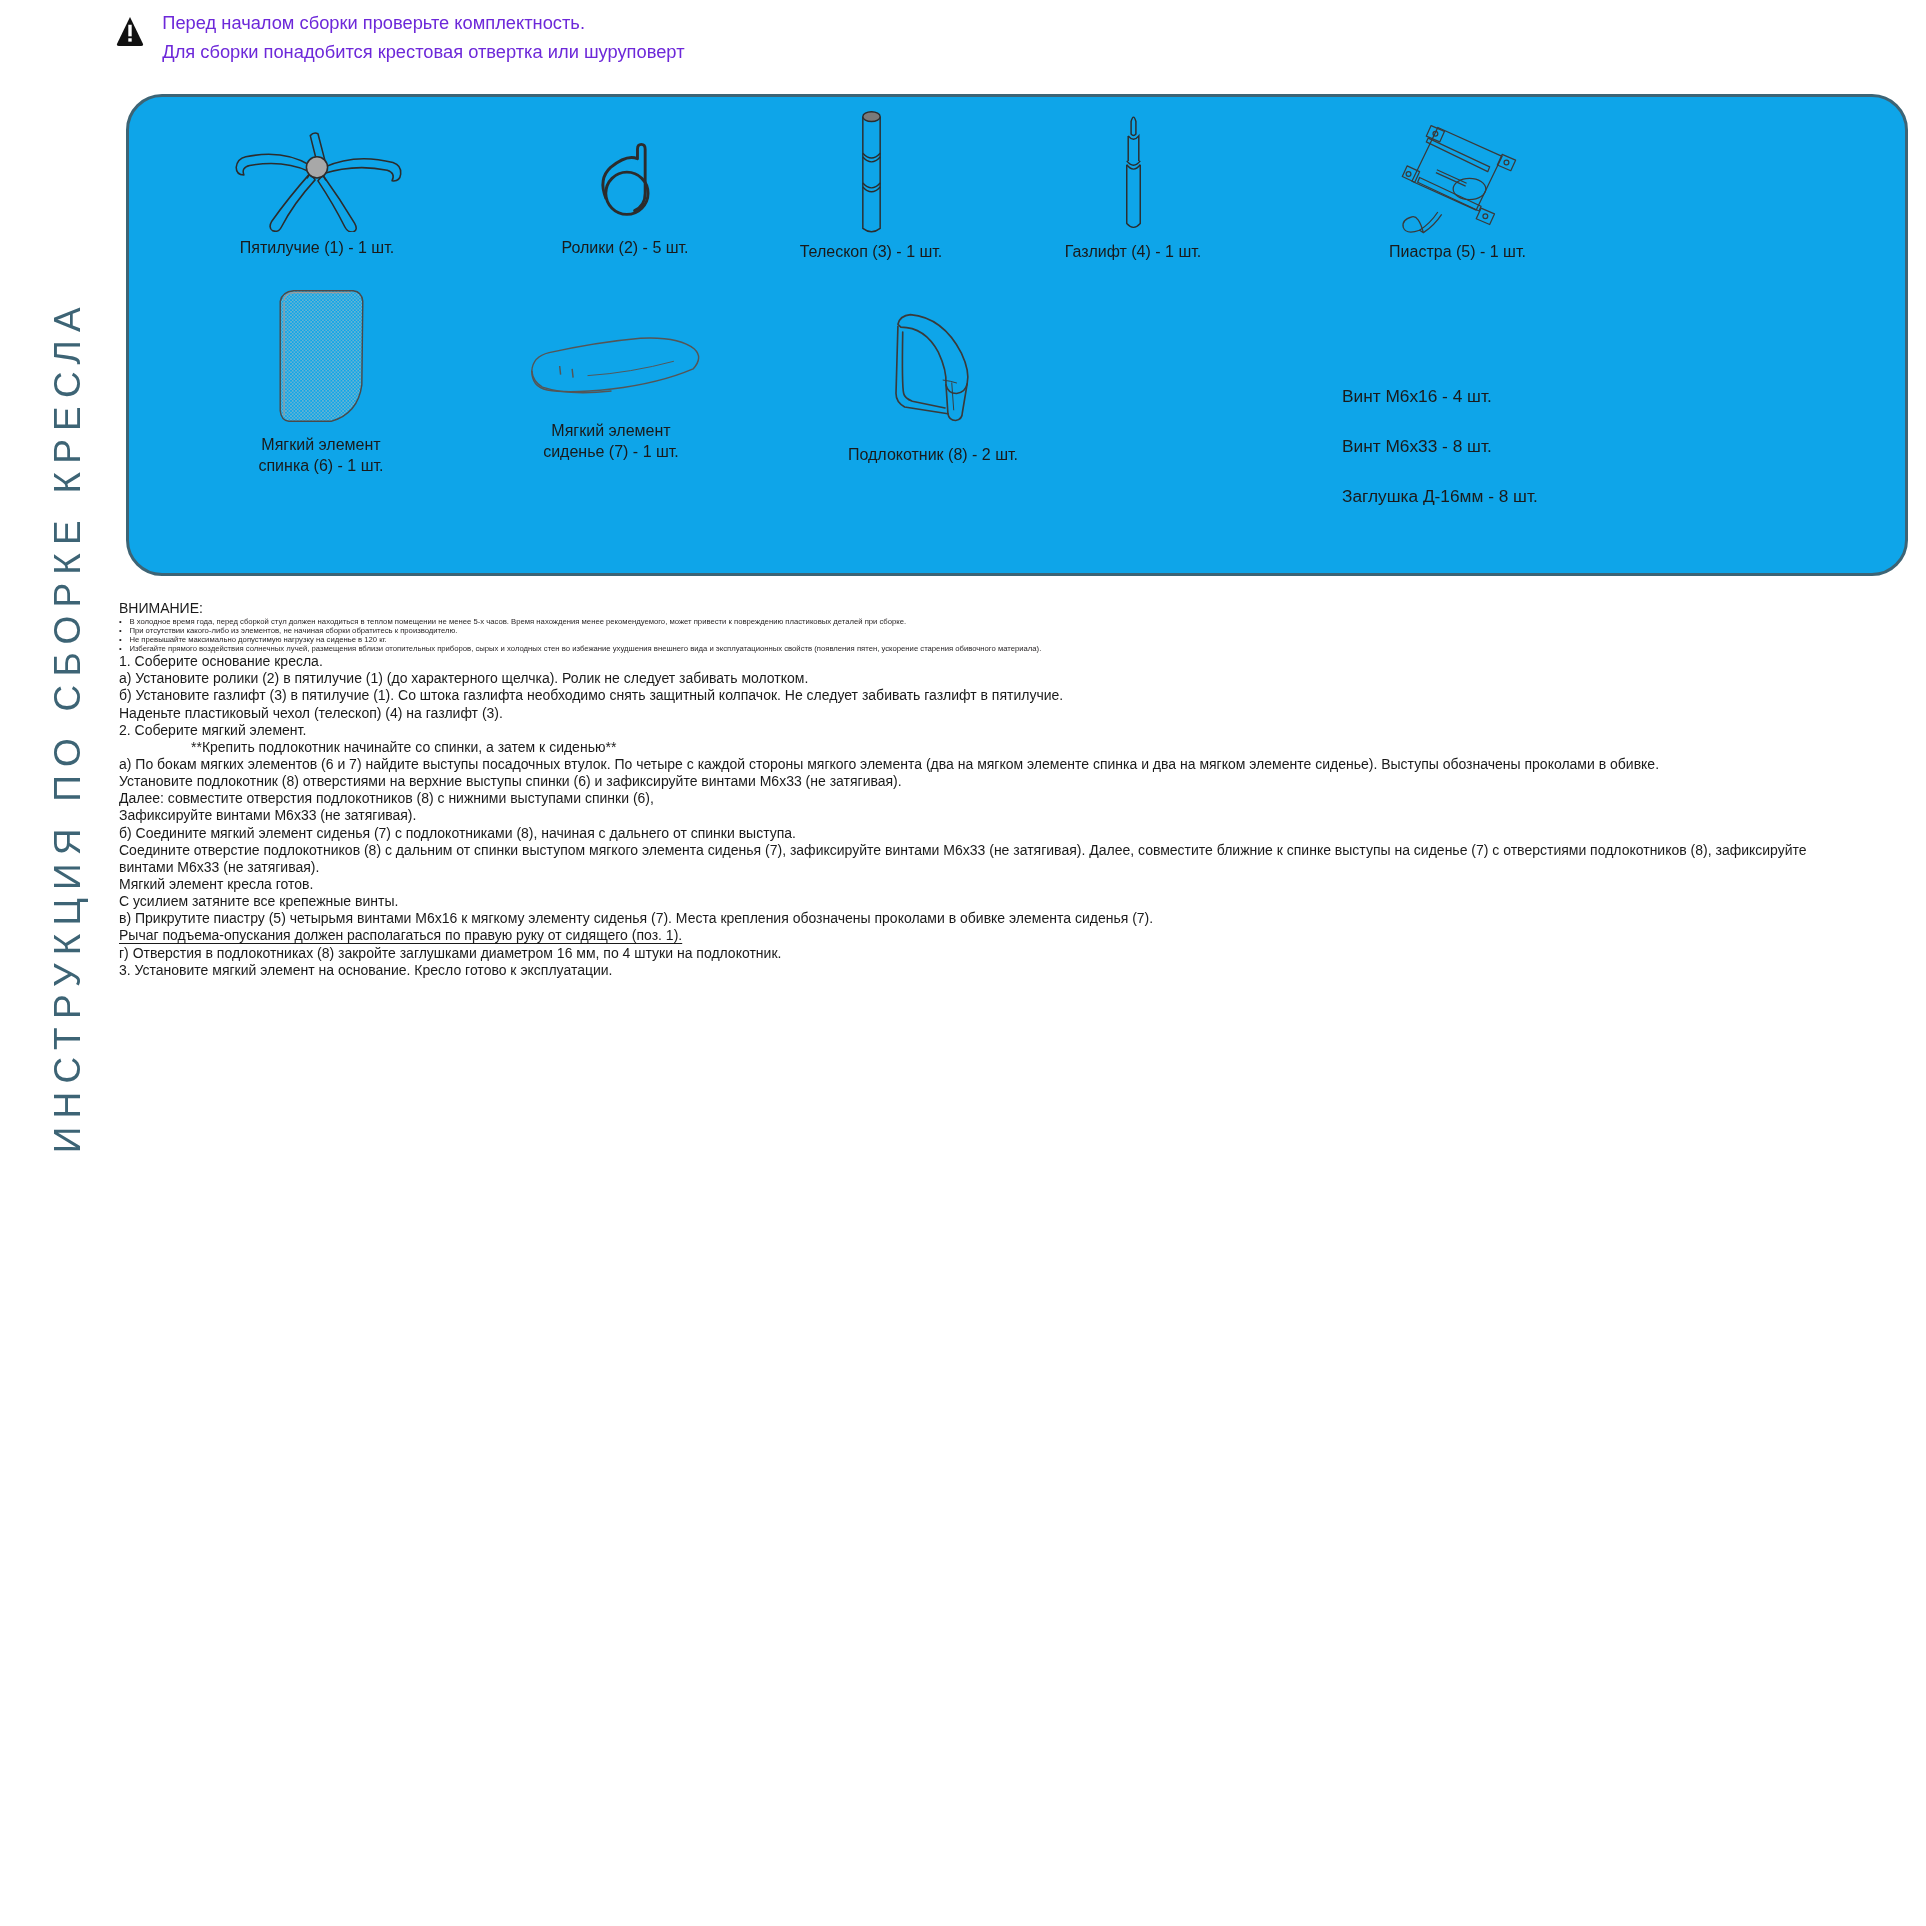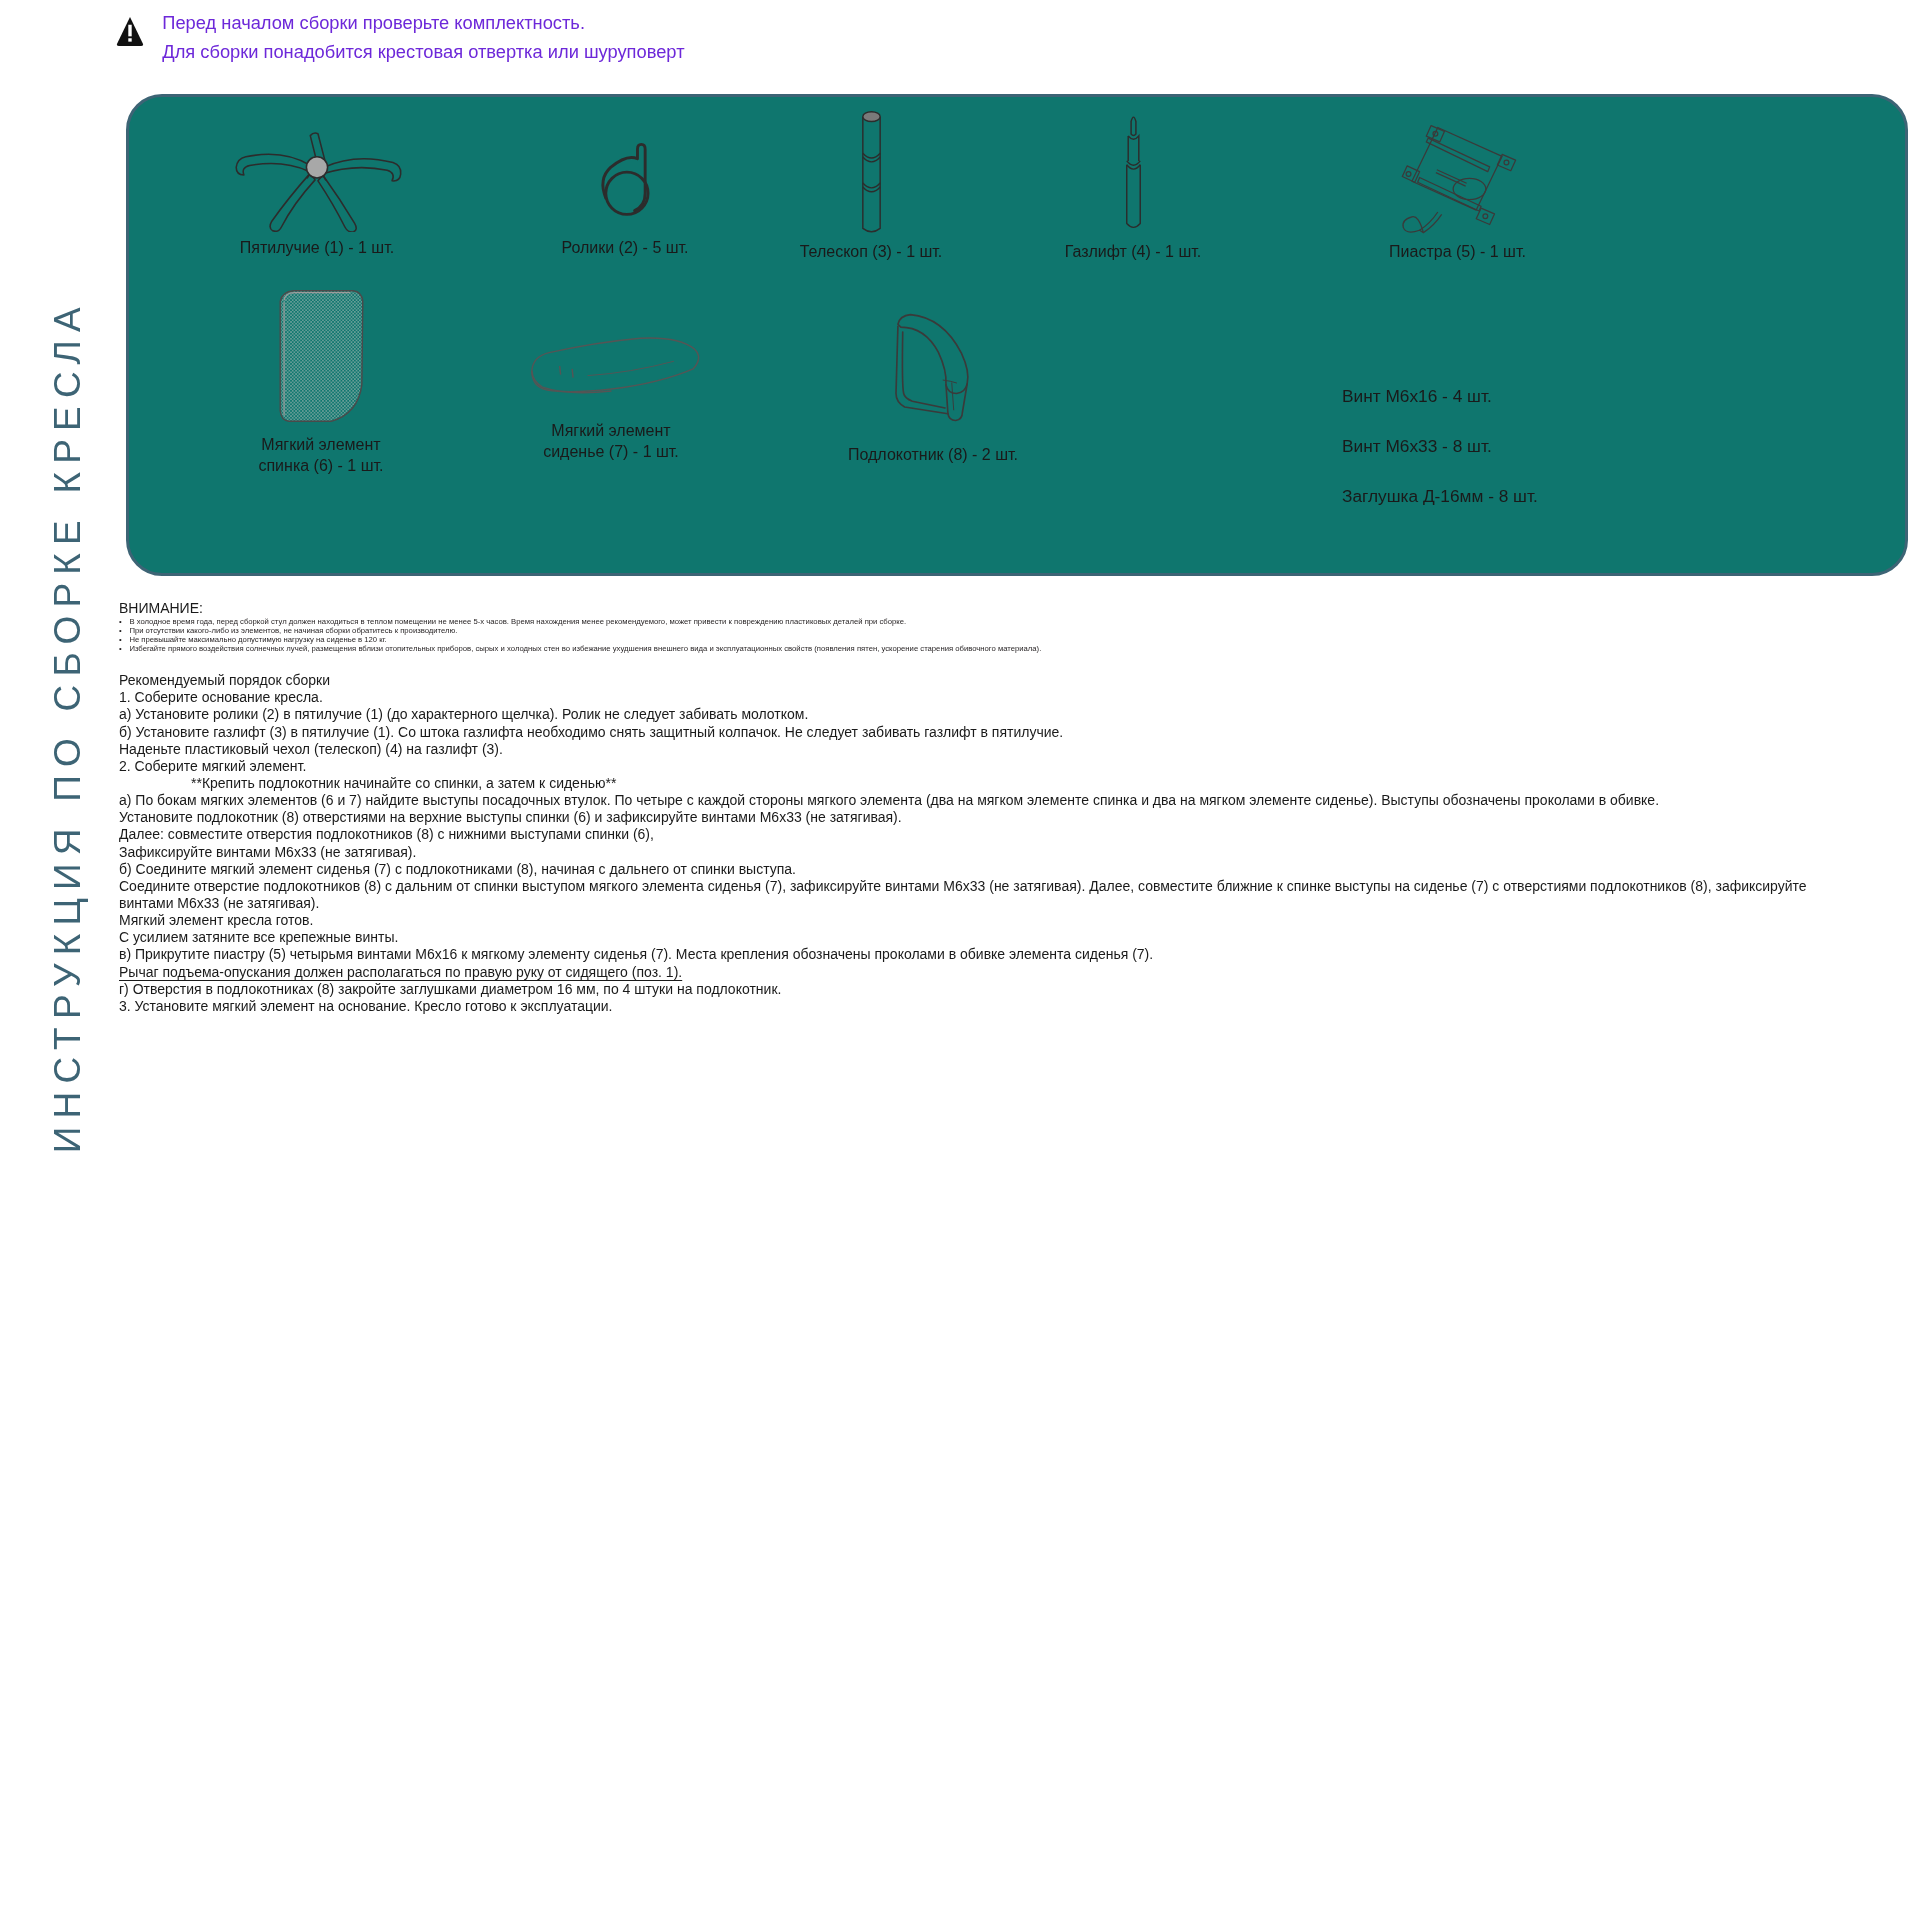--- a/index.html
+++ b/index.html
@@ -63,21 +63,21 @@
     white-space: nowrap;
   }
 
   
   #parts-panel {
     position: absolute;
     left: 126px; top: 94px;
     width: 1782px; height: 482px;
     border: 3.4px solid #3d6475;
     border-radius: 36px;
-    background: #0f766e;
+    background: #0ea5e9;
   }
   .part-cell {
     display: flex;
     flex-direction: column;
     align-items: center;
     justify-content: flex-end;
   }
   .part-art { display: block; }
   .part-label {
     font-size: 16px;
@@ -308,21 +308,20 @@
   </div>
   <div class="bullet">
     <span class="dot">•</span>
     <span class="txt">Не превышайте максимально допустимую нагрузку на сиденье в 120 кг.</span>
   </div>
   <div class="bullet">
     <span class="dot">•</span>
     <span class="txt">Избегайте прямого воздействия солнечных лучей, размещения вблизи отопительных приборов, сырых и холодных стен во избежание ухудшения внешнего вида и эксплуатационных свойств (появления пятен, ускорение старения обивочного материала).</span>
   </div>
 
-  <div class="ln sect-head">Рекомендуемый порядок сборки</div>
 
   <div class="ln">1. Соберите основание кресла.</div>
   <div class="ln">а) Установите ролики (2) в пятилучие (1) (до характерного щелчка). Ролик не следует забивать молотком.</div>
   <div class="ln">б) Установите газлифт (3) в пятилучие (1). Со штока газлифта необходимо снять защитный колпачок. Не следует забивать газлифт в пятилучие.</div>
   <div class="ln">Наденьте пластиковый чехол (телескоп) (4) на газлифт (3).</div>
   <div class="ln">2. Соберите мягкий элемент.</div>
   <div class="ln bold-center">**Крепить подлокотник начинайте со спинки, а затем к сиденью**</div>
   <div class="ln">а)  По бокам мягких элементов (6 и 7) найдите выступы посадочных втулок. По четыре с каждой стороны мягкого элемента (два на мягком элементе спинка и два на мягком элементе сиденье). Выступы обозначены проколами в обивке.</div>
   <div class="ln">Установите подлокотник (8) отверстиями на верхние выступы спинки (6) и зафиксируйте винтами М6х33 (не затягивая).</div>
   <div class="ln">Далее: совместите отверстия подлокотников (8) с нижними выступами спинки (6),</div>

